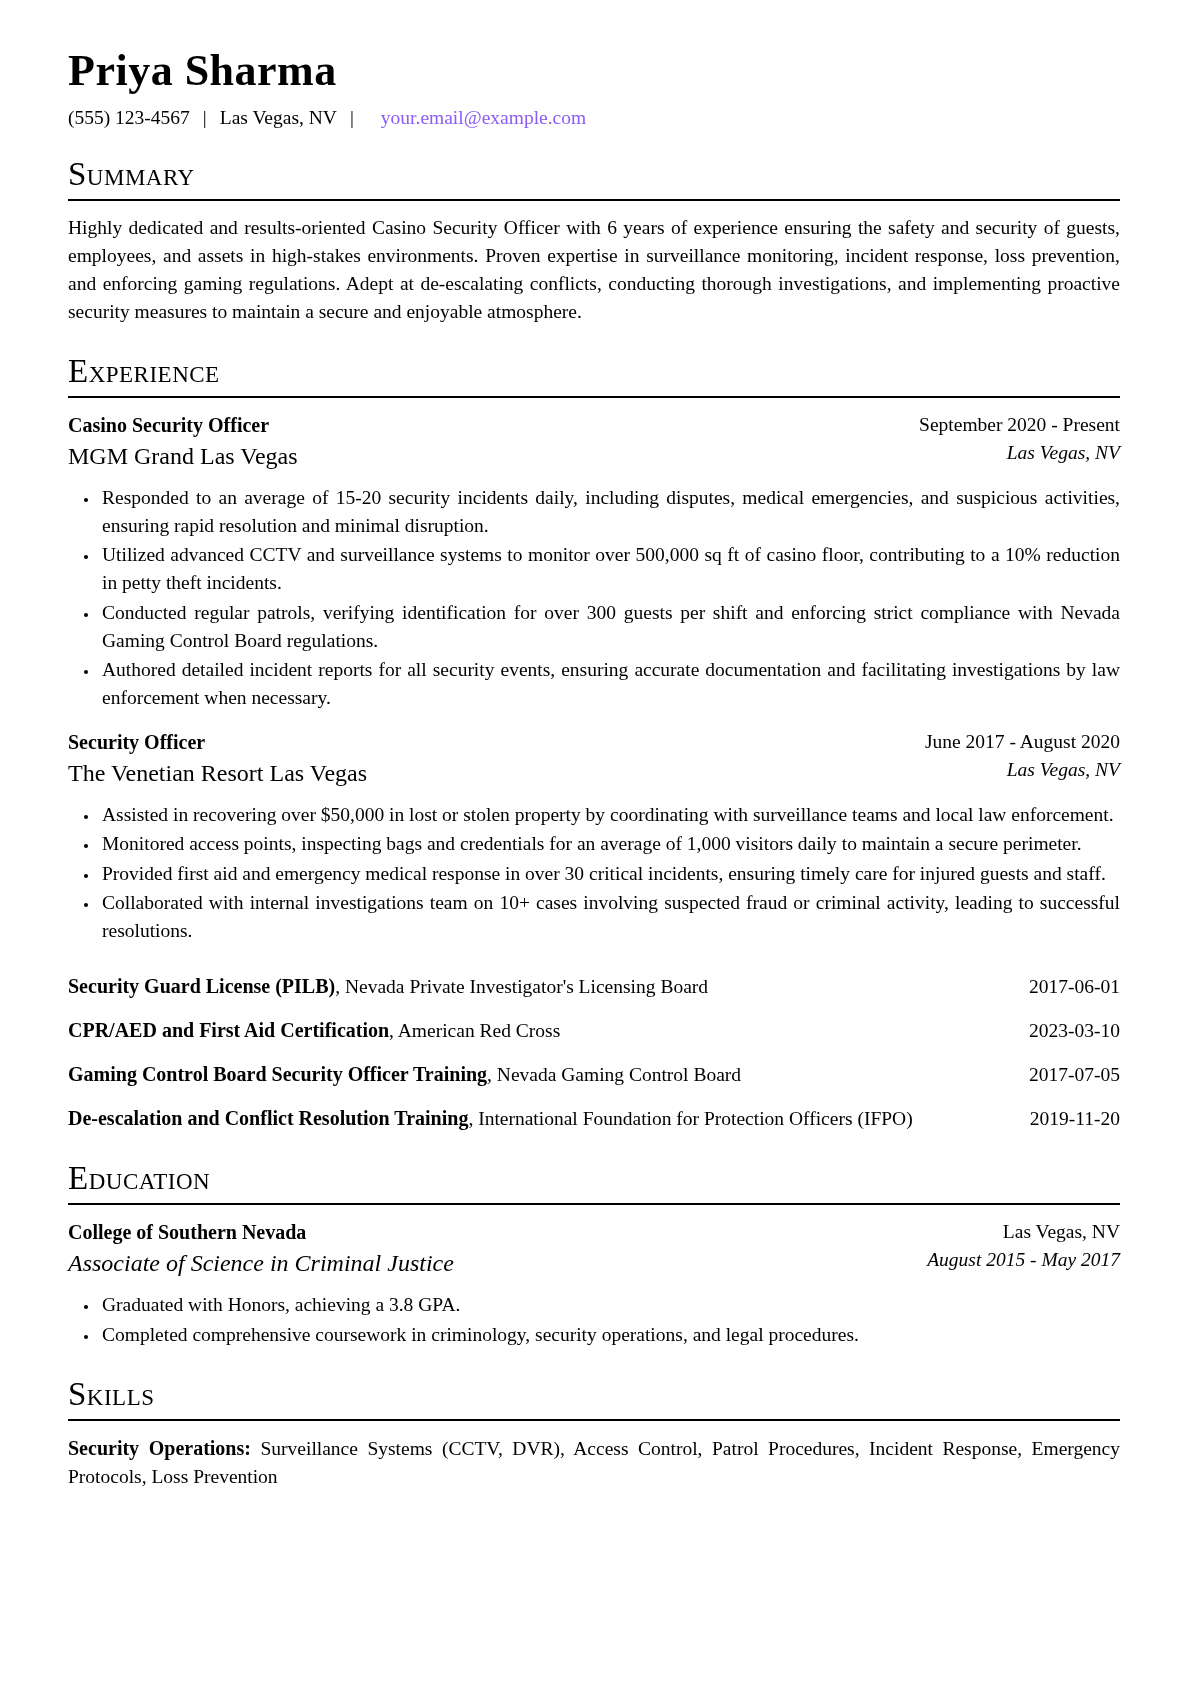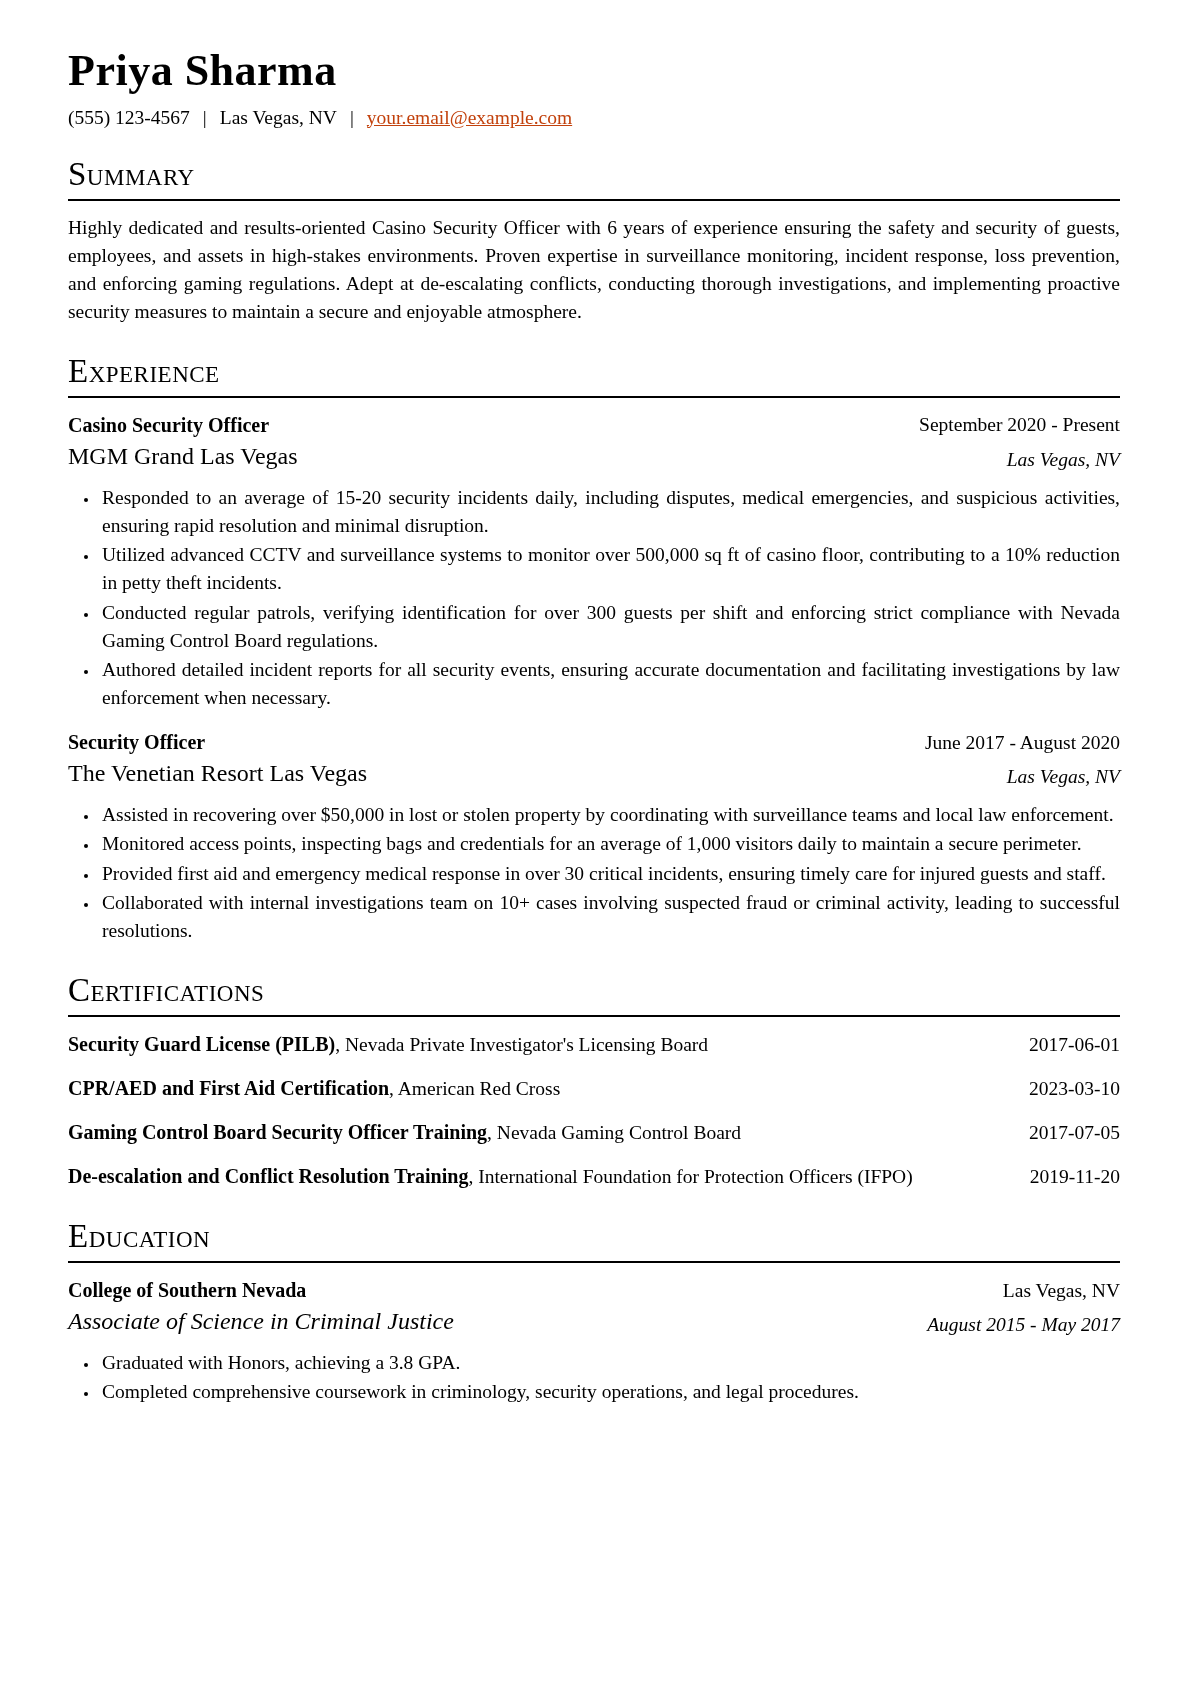--- a/index.html
+++ b/index.html
@@ -31,23 +31,23 @@
   }
   .contact-line {
     margin-top: 10px;
     font-size: 19.5px;
   }
   .contact-sep {
     display: inline-block;
     margin: 0 13px;
   }
   .email-link {
-    color: #c2410c;
-    text-decoration: underline;
+    color: #8b5cf6;
     cursor: pointer;
+    margin-left: 14px;
   }
 
   
   .section { margin-top: 27px; }
   .section-title {
     font-variant: small-caps;
     font-size: 33px;
     letter-spacing: 0.5px;
     padding-bottom: 5px;
     border-bottom: 2.5px solid #000;
@@ -56,21 +56,21 @@
   .section-body { margin-top: 13px; font-size: 19.5px; line-height: 1.44; }
 
   .para { text-align: justify; }
 
   
   .entry { margin-top: 16px; }
   .entry:first-child { margin-top: 0; }
   .entry-row {
     display: flex;
     justify-content: space-between;
-    align-items: flex-end;
+    align-items: flex-start;
     line-height: 1.42;
   }
   .entry-title { font-weight: bold; font-size: 20px; }
   .entry-dates { font-size: 19.5px; }
   .entry-company { font-size: 24px; }
   .italic { font-style: italic; }
 
   ul.bullets {
     margin: 11px 0 0 0;
     padding-left: 31px;
@@ -158,21 +158,20 @@
           <li>Monitored access points, inspecting bags and credentials for an average of 1,000 visitors daily to maintain a secure perimeter.</li>
           <li>Provided first aid and emergency medical response in over 30 critical incidents, ensuring timely care for injured guests and staff.</li>
           <li>Collaborated with internal investigations team on 10+ cases involving suspected fraud or criminal activity, leading to successful resolutions.</li>
         </ul>
       </div>
 
     </div>
   </div>
 
   <div class="section">
-    <div class="section-title">Certifications</div>
     <div class="section-body">
 
       <div class="cert-row">
         <span class="cert-name">Security Guard License (PILB)</span><span class="cert-issuer">, </span><span class="cert-issuer">Nevada Private Investigator's Licensing Board</span>
         <span class="cert-date">2017-06-01</span>
       </div>
 
       <div class="cert-row">
         <span class="cert-name">CPR/AED and First Aid Certification</span><span class="cert-issuer">, </span><span class="cert-issuer">American Red Cross</span>
         <span class="cert-date">2023-03-10</span>
@@ -204,14 +203,22 @@
           <span class="entry-dates italic">August 2015 - May 2017</span>
         </div>
         <ul class="bullets">
           <li>Graduated with Honors, achieving a 3.8 GPA.</li>
           <li>Completed comprehensive coursework in criminology, security operations, and legal procedures.</li>
         </ul>
       </div>
     </div>
   </div>
 
+  <div class="section">
+    <div class="section-title">Skills</div>
+    <div class="section-body">
+      <p class="skills-para" style="margin:0">
+        <span class="skills-label">Security Operations:</span><span class="skills-sep"> </span><span>Surveillance Systems (CCTV, DVR), Access Control, Patrol Procedures, Incident Response, Emergency Protocols, Loss Prevention</span>
+      </p>
+    </div>
+  </div>
 
 </div>
 
 </body></html>

